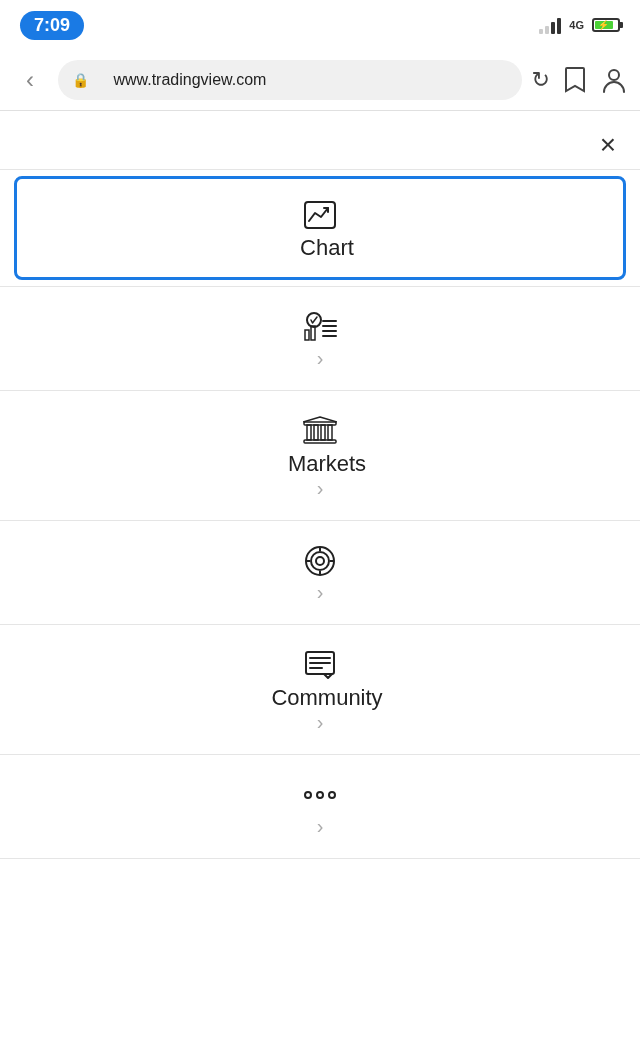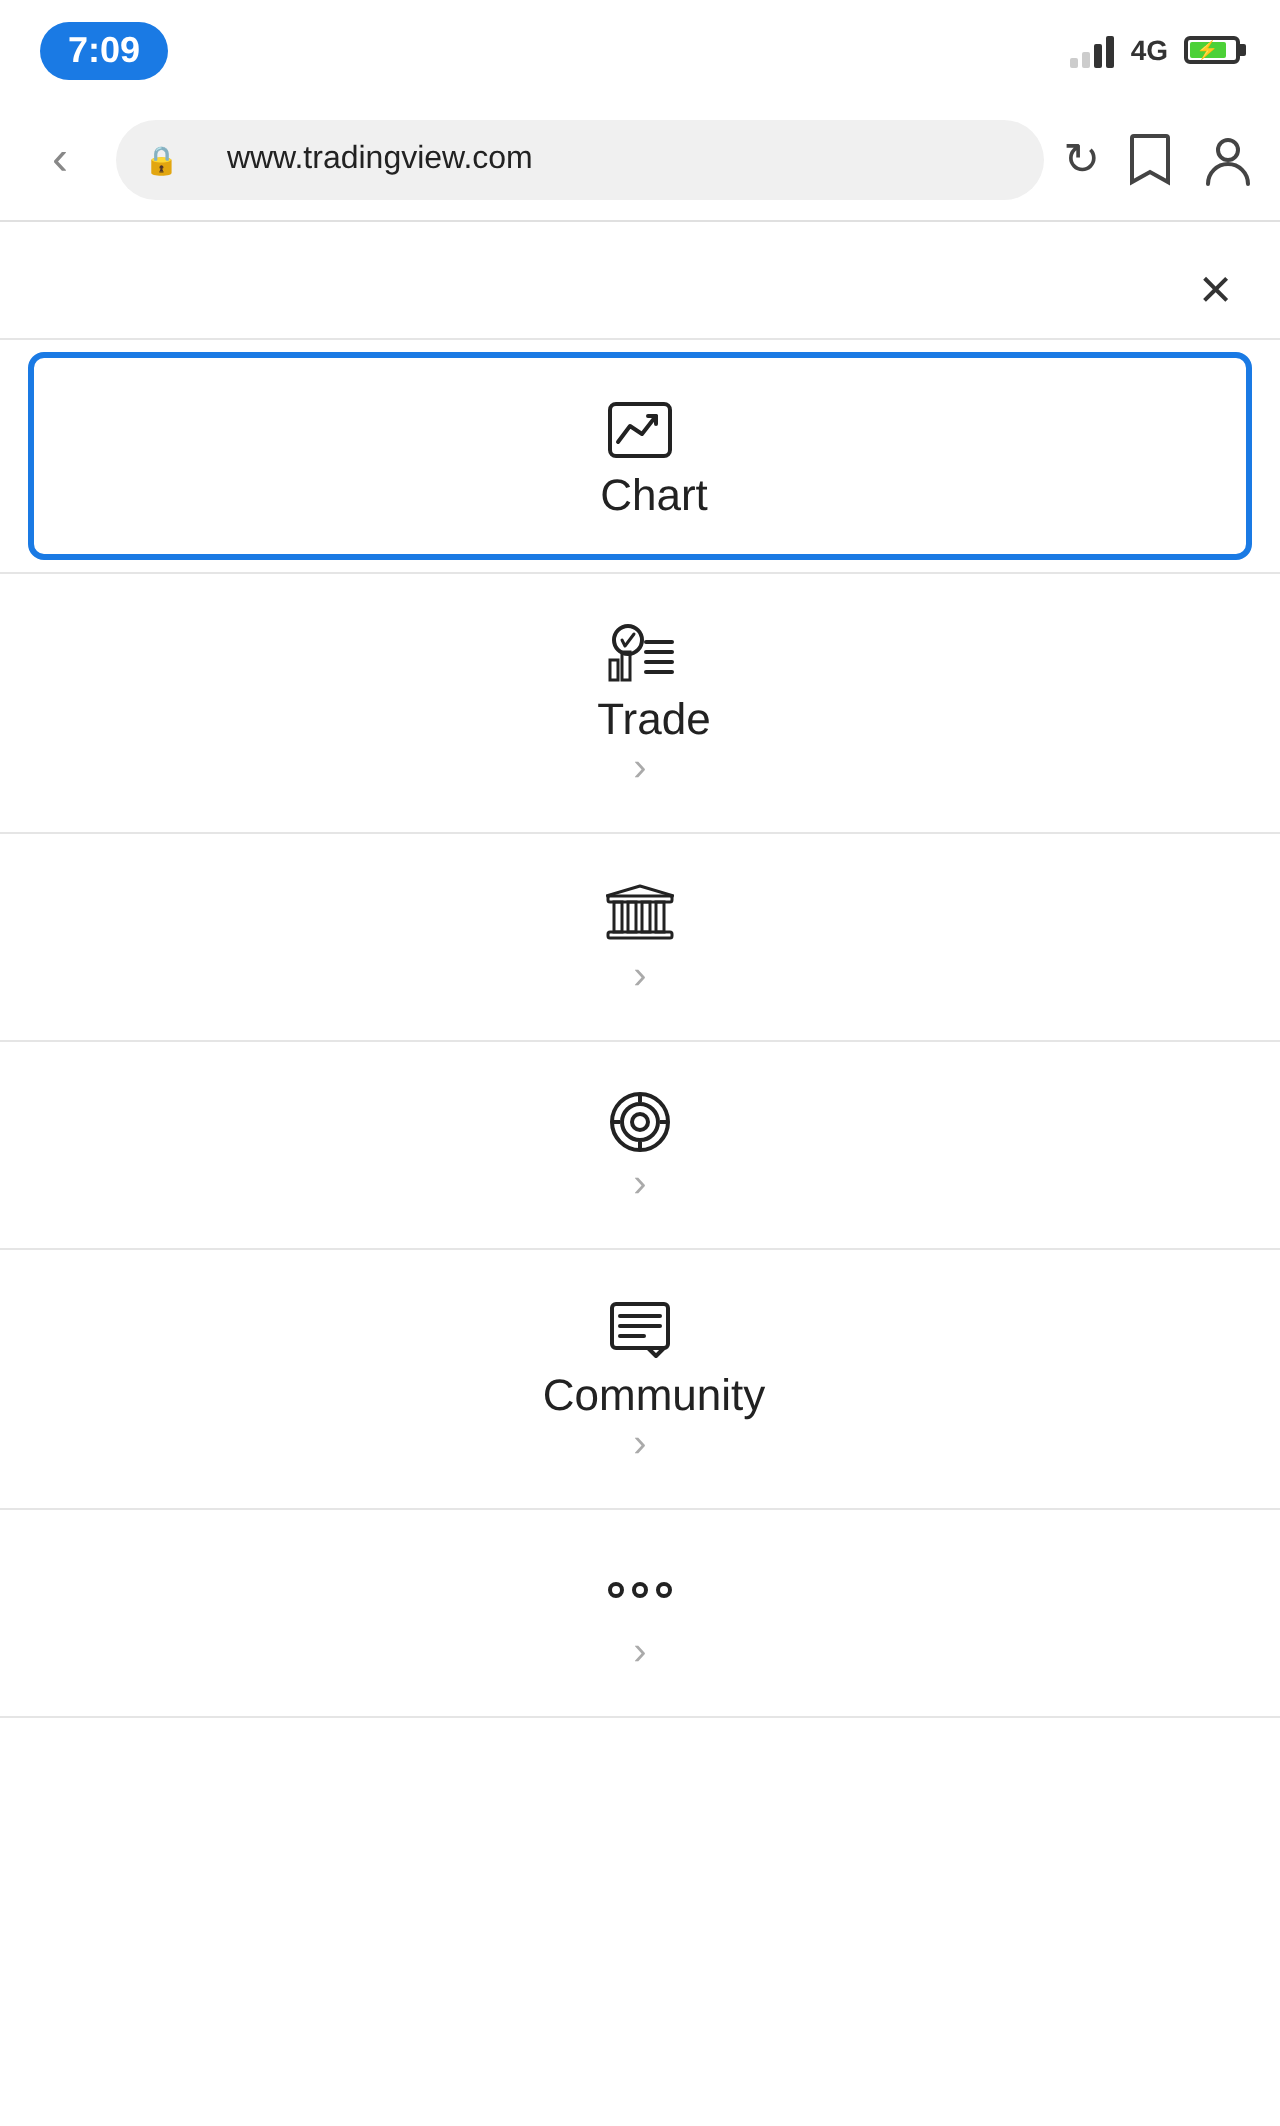--- a/index.html
+++ b/index.html
@@ -45,21 +45,21 @@
       width: 4px;
       background: #333;
       border-radius: 1px;
     }
     .signal-bar.empty { background: #ccc; }
     .bar1 { height: 5px; }
     .bar2 { height: 8px; }
     .bar3 { height: 12px; }
     .bar4 { height: 16px; }
     .status-4g {
-      font-size: 14px;
+      font-size: 11px;
       font-weight: 600;
       color: #333;
     }
     .battery {
       display: flex;
       align-items: center;
       gap: 2px;
     }
     .battery-body {
       width: 28px;
@@ -295,40 +295,40 @@
         <path d="M8 8 L9.5 11 L14 5" stroke="#222" stroke-width="1.5" fill="none" stroke-linecap="round" stroke-linejoin="round"></path>
         <line x1="20" y1="14" x2="33" y2="14" stroke="#222" stroke-width="2" stroke-linecap="round"></line>
         <line x1="20" y1="19" x2="33" y2="19" stroke="#222" stroke-width="2" stroke-linecap="round"></line>
         <line x1="20" y1="24" x2="33" y2="24" stroke="#222" stroke-width="2" stroke-linecap="round"></line>
         <line x1="20" y1="9" x2="33" y2="9" stroke="#222" stroke-width="2" stroke-linecap="round"></line>
 
         <rect x="2" y="18" width="4" height="10" stroke="#222" stroke-width="1.5" fill="none"></rect>
         <rect x="8" y="14" width="4" height="14" stroke="#222" stroke-width="1.5" fill="none"></rect>
       </svg>
     </div>
-    <span class="menu-item-label">Trade</span>
     <span class="menu-item-chevron">›</span>
   </div>
 
   <div class="menu-divider"></div>
 
   <div class="menu-item">
     <div class="menu-item-icon">
       <svg width="34" height="30" viewBox="0 0 34 30" fill="none">
 
         <rect x="1" y="24" width="32" height="3" rx="1" stroke="#222" stroke-width="1.5" fill="none"></rect>
         <rect x="1" y="6" width="32" height="3" rx="1" stroke="#222" stroke-width="1.5" fill="none"></rect>
         <rect x="4" y="9" width="4" height="15" stroke="#222" stroke-width="1.5" fill="none"></rect>
         <rect x="11" y="9" width="4" height="15" stroke="#222" stroke-width="1.5" fill="none"></rect>
         <rect x="18" y="9" width="4" height="15" stroke="#222" stroke-width="1.5" fill="none"></rect>
         <rect x="25" y="9" width="4" height="15" stroke="#222" stroke-width="1.5" fill="none"></rect>
 
         <polyline points="0,6 17,1 34,6" stroke="#222" stroke-width="1.5" fill="none" stroke-linejoin="round"></polyline>
       </svg>
     </div>
+    <span class="menu-item-label">Markets</span>
     <span class="menu-item-chevron">›</span>
   </div>
 
   <div class="menu-divider"></div>
 
   <div class="menu-item">
     <div class="menu-item-icon">
       <svg width="32" height="32" viewBox="0 0 32 32" fill="none">
         <circle cx="16" cy="16" r="14" stroke="#222" stroke-width="2" fill="none"></circle>
         <circle cx="16" cy="16" r="9" stroke="#222" stroke-width="2" fill="none"></circle>

